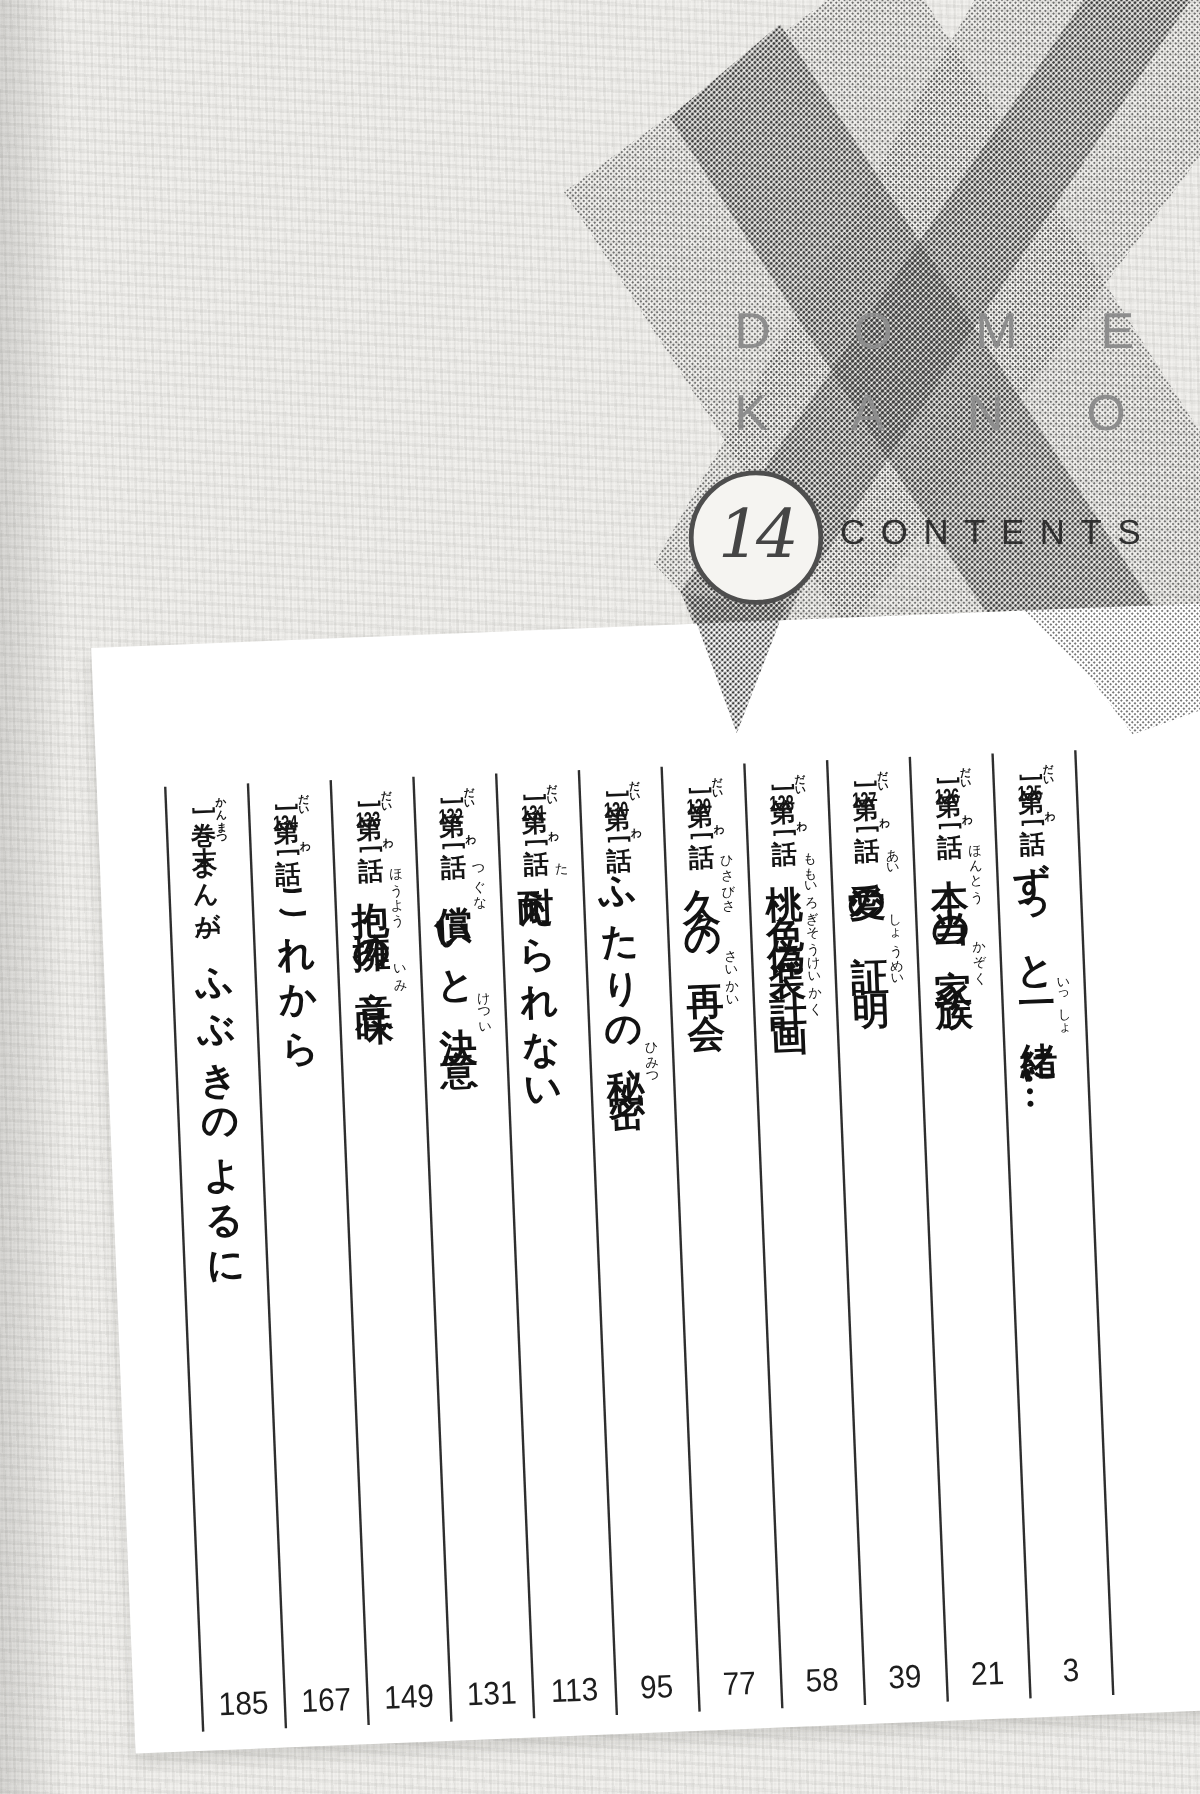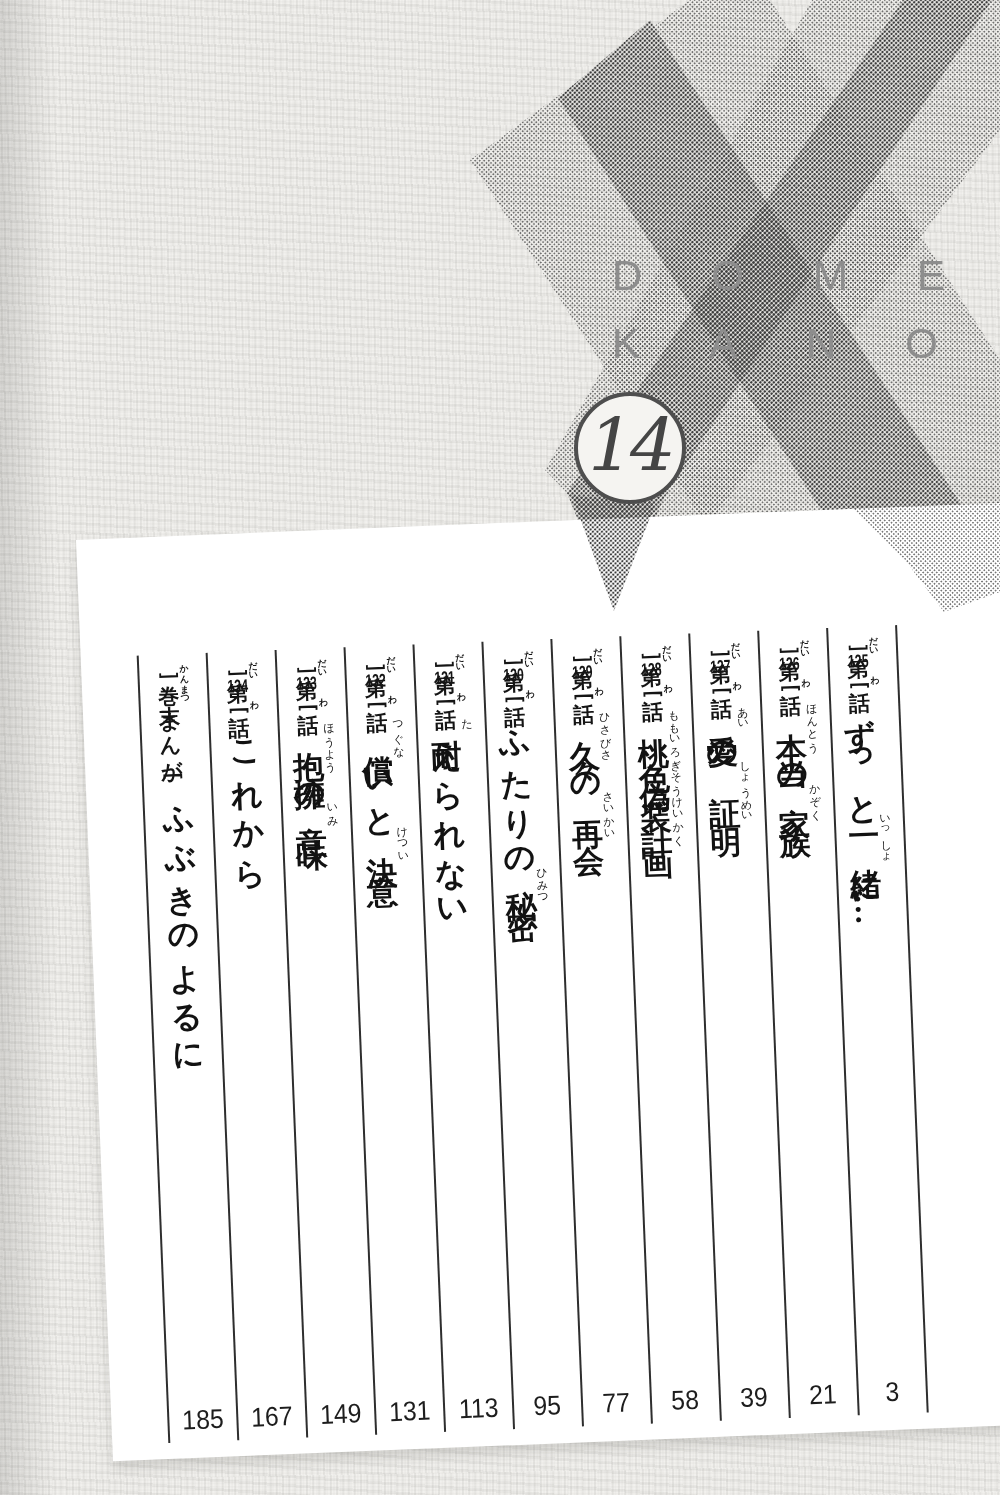--- a/index.html
+++ b/index.html
@@ -30,21 +30,21 @@
   }
   #dome{top:252px;}
   #kano{top:320px;}
   .volume-badge{
     position:absolute;left:574px;top:392px;width:104px;height:104px;z-index:4;
     border:4px solid #4e4e4e;border-radius:50%;background:#f5f4f1;
     display:flex;align-items:center;justify-content:center;
   }
   .volume-number{
     font-family:"DejaVu Serif","Liberation Serif",serif;
-    font-style:italic;font-size:72px;color:#454545;line-height:1;
+    font-style:italic;font-size:56px;color:#454545;line-height:1;
     transform:translateY(-2px);letter-spacing:-4px;
   }
   .contents-label{
     position:absolute;left:700px;top:428px;z-index:4;
     font-size:29px;color:#303030;letter-spacing:13px;white-space:nowrap;
   }
 
   
   .toc-box{
     position:absolute;left:76px;top:540px;width:950px;height:922px;
@@ -181,15 +181,16 @@
     </defs>
     <polygon points="572,496 656,502 614,611" fill="url(#htD2)"></polygon>
     <polygon points="853,508 1000,502 1000,592 944,612 905,560" fill="url(#htL2)"></polygon>
   </svg>
 
   <div id="dome" class="series-line">DOME</div>
   <div id="kano" class="series-line">KANO</div>
   <div class="volume-badge">
     <span class="volume-number">14</span>
   </div>
+  <div class="contents-label">CONTENTS</div>
 
   <div class="gutter-shade"></div>
 </div>
 
 </body></html>

